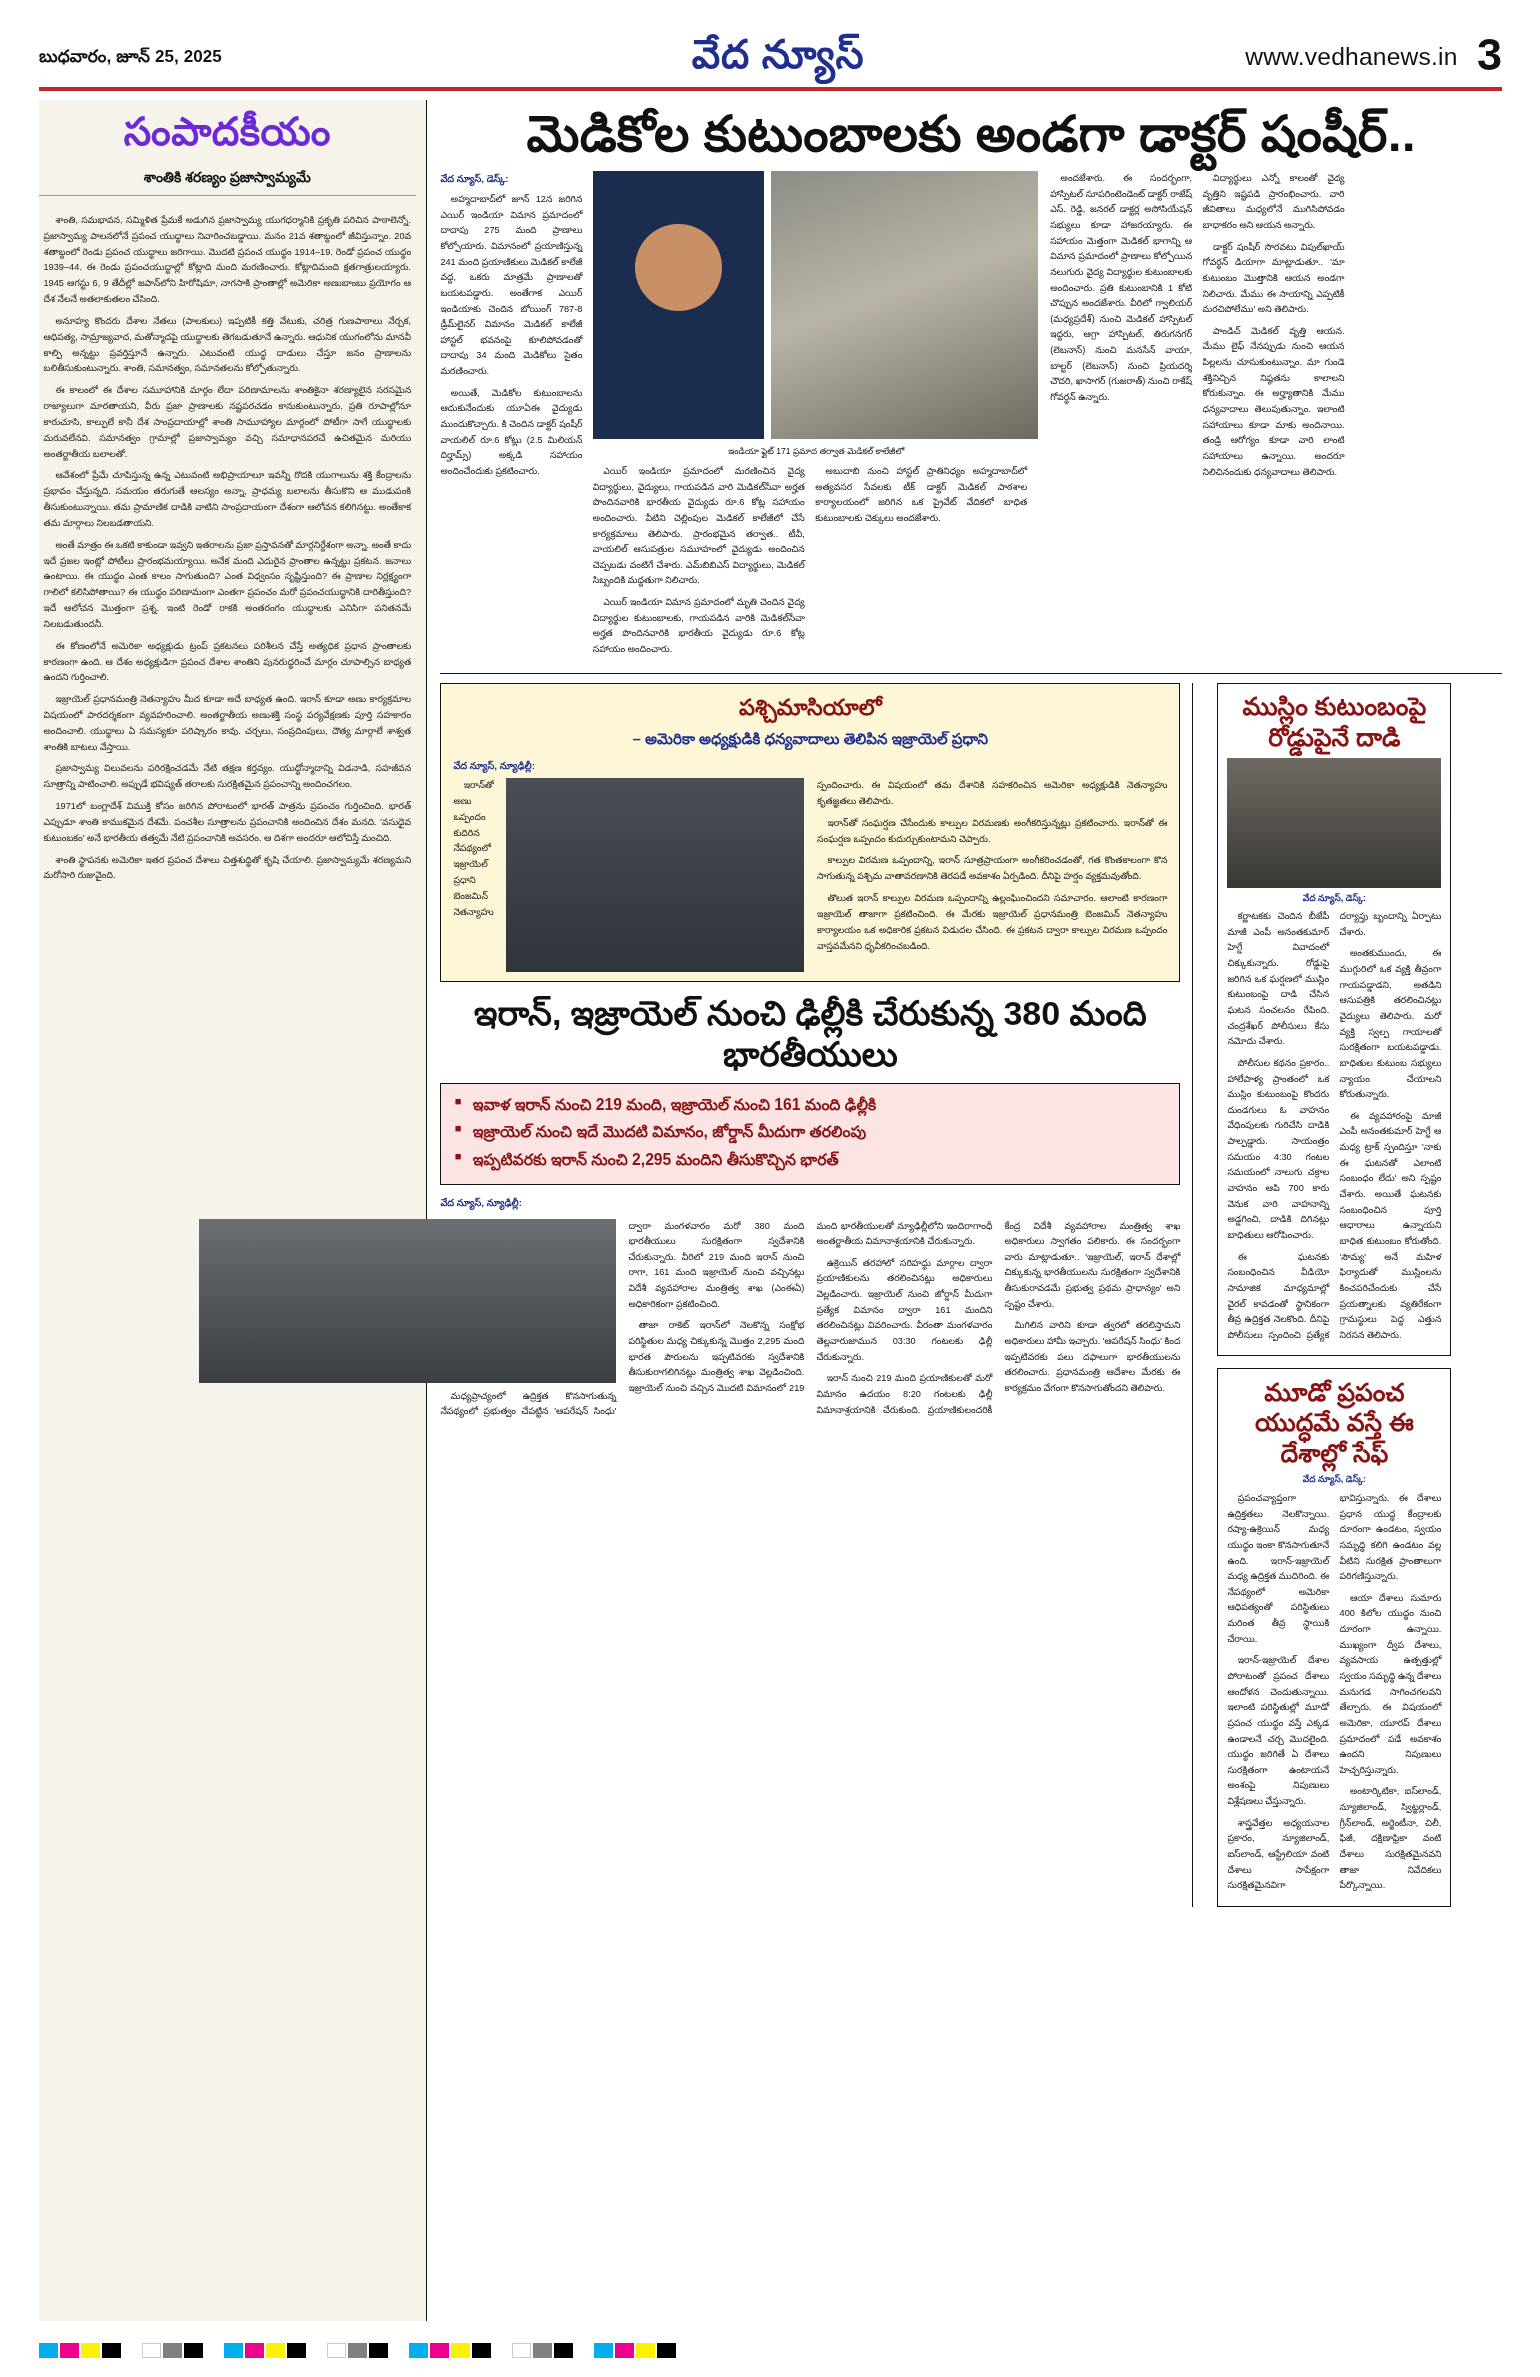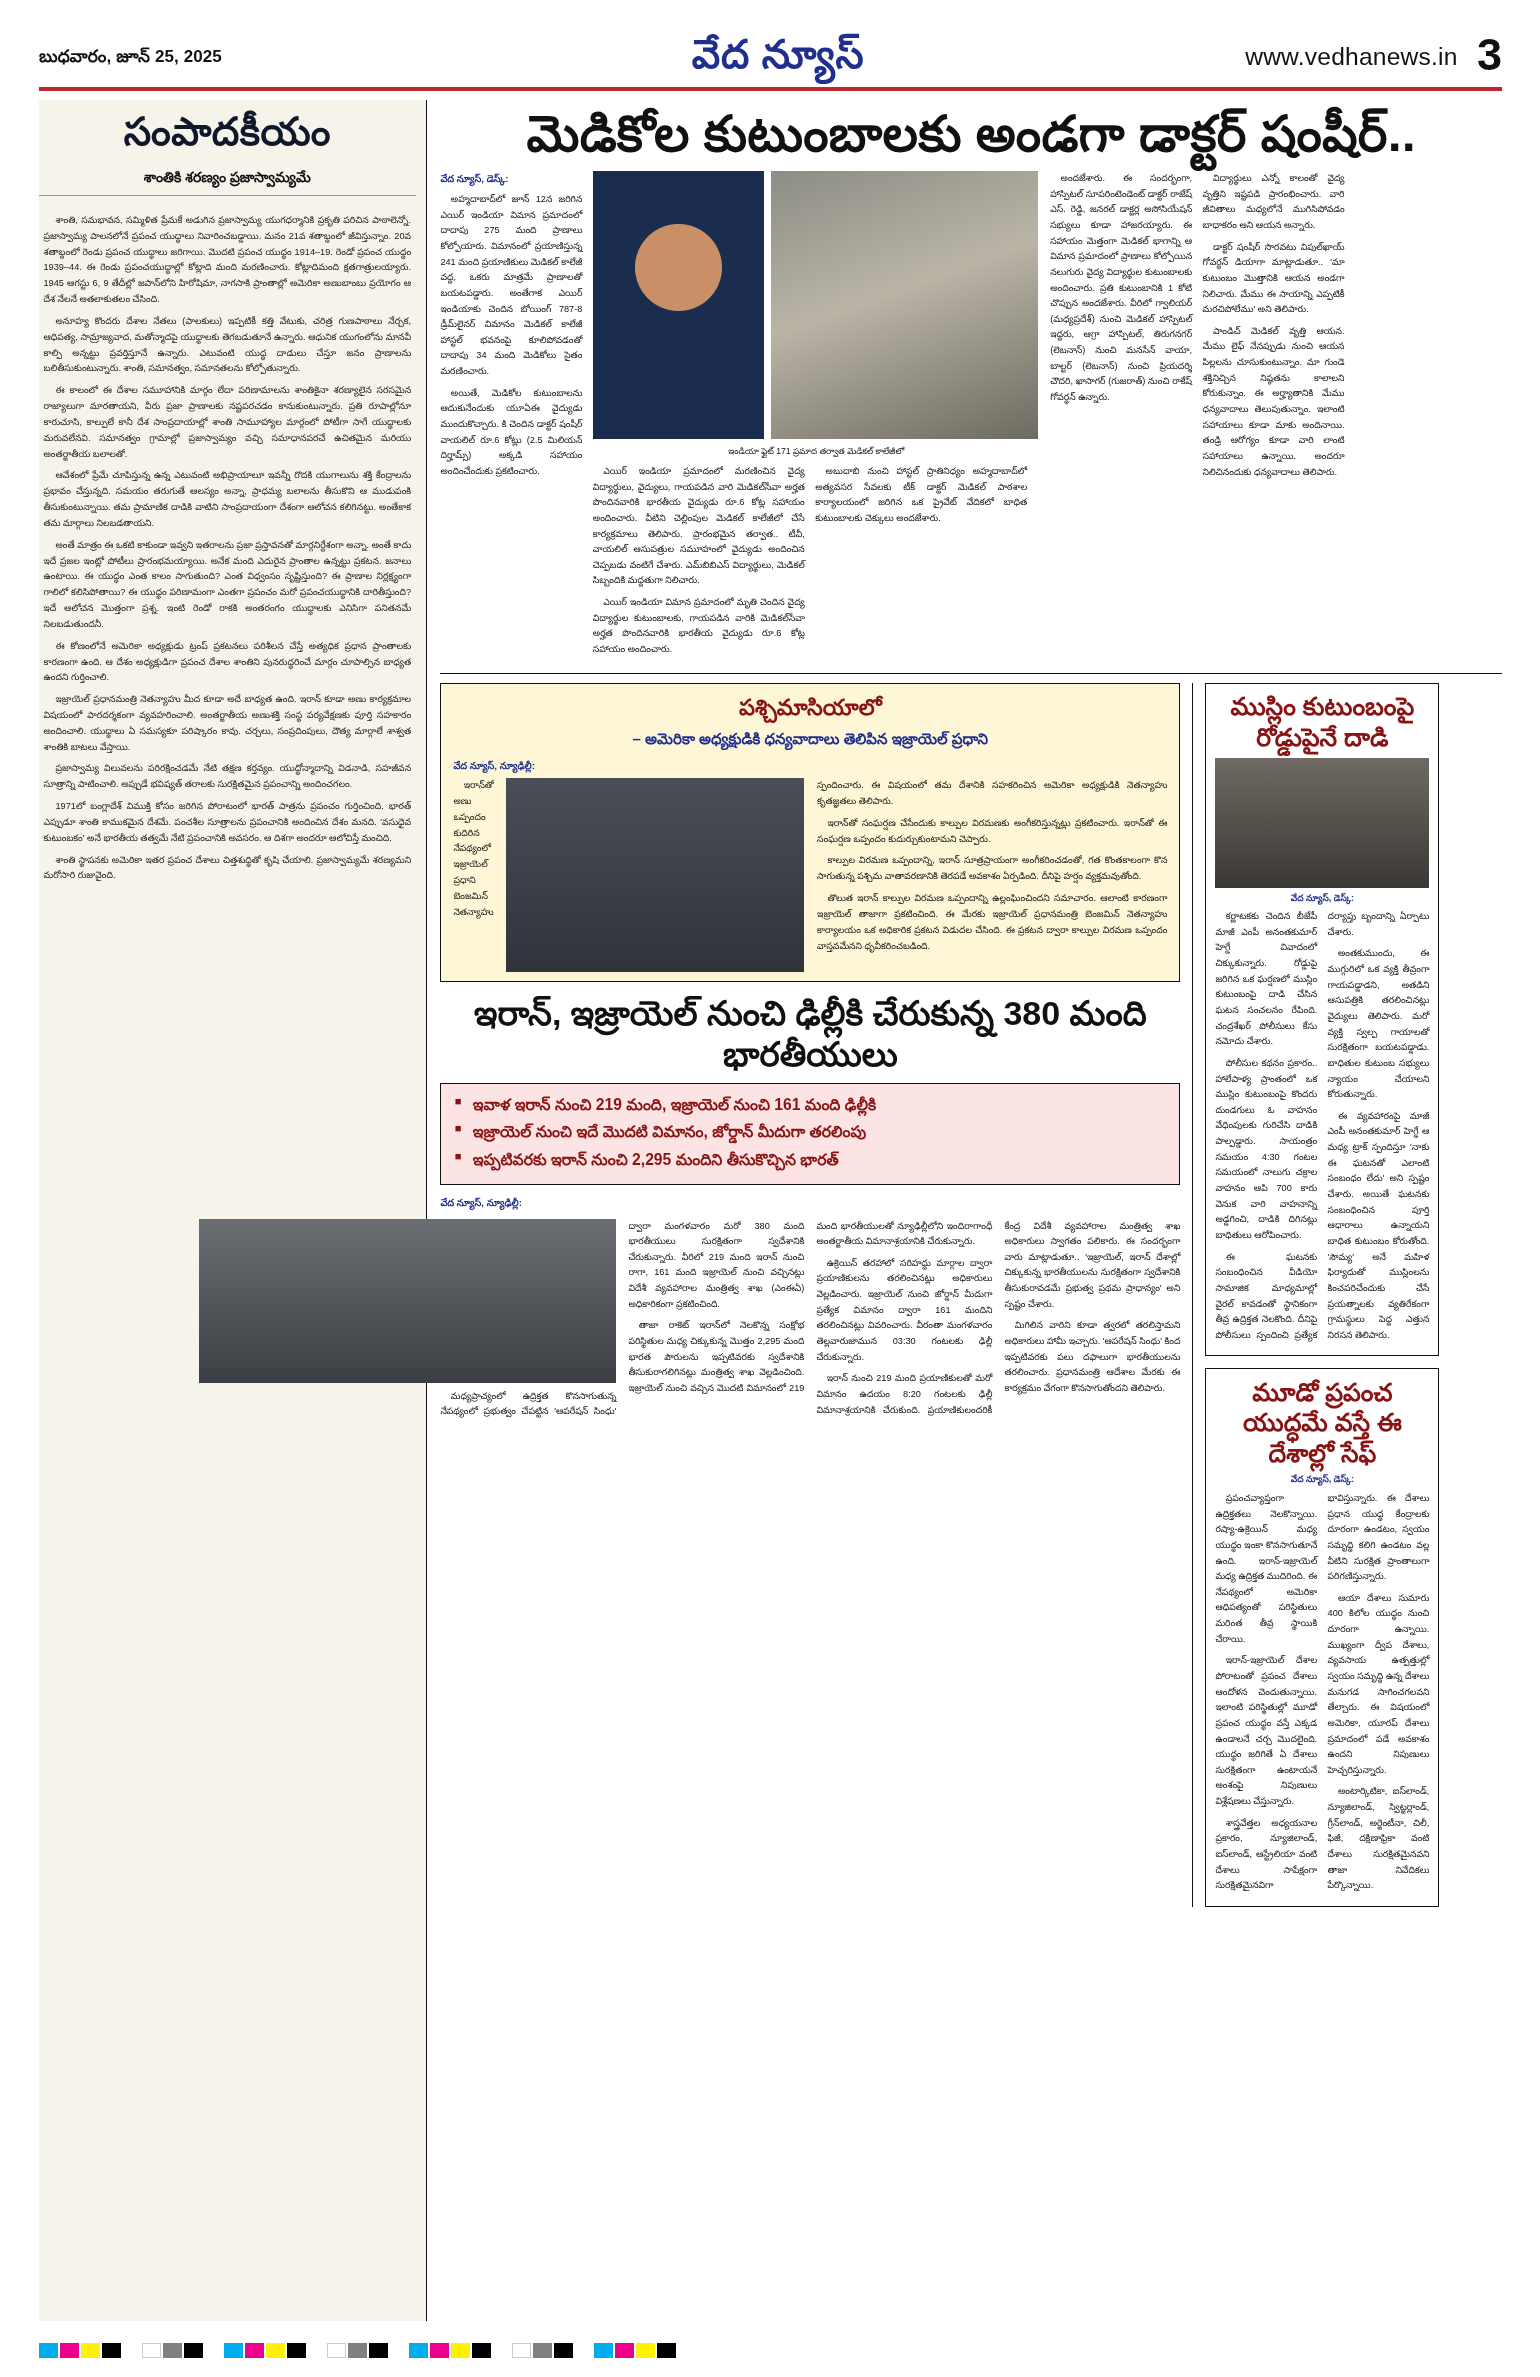--- a/index.html
+++ b/index.html
@@ -79,21 +79,21 @@
     background: #f6f3ea;
   }
   .col-rest {
     flex: 1;
     padding-left: 13.4px;
   }
   
   .editorial-head {
     font-size: 39px;
     font-weight: bold;
-    color: #0f172a;
+    color: #6d28d9;
     text-align: center;
     padding: 10.4px 0 4.5px 0;
     letter-spacing: 0.4px;
   }
   .editorial-sub {
     font-size: 14px;
     font-weight: bold;
     text-align: center;
     padding-bottom: 6px;
     border-bottom: 0.7px solid #999;
@@ -153,21 +153,21 @@
   .cap {
     font-size: 8.6px;
     text-align: center;
     line-height: 1.5;
     margin-top: 3px;
   }
 
   
   .lower {
     display: flex;
-    gap: 0;
+    gap: 12px;
     margin-top: 9px;
   }
   .lower-main {
     width: 753px;
     padding-right: 12px;
     border-right: 1.5px solid #111;
   }
   .lower-side {
     width: 246px;
     padding-left: 12px;

